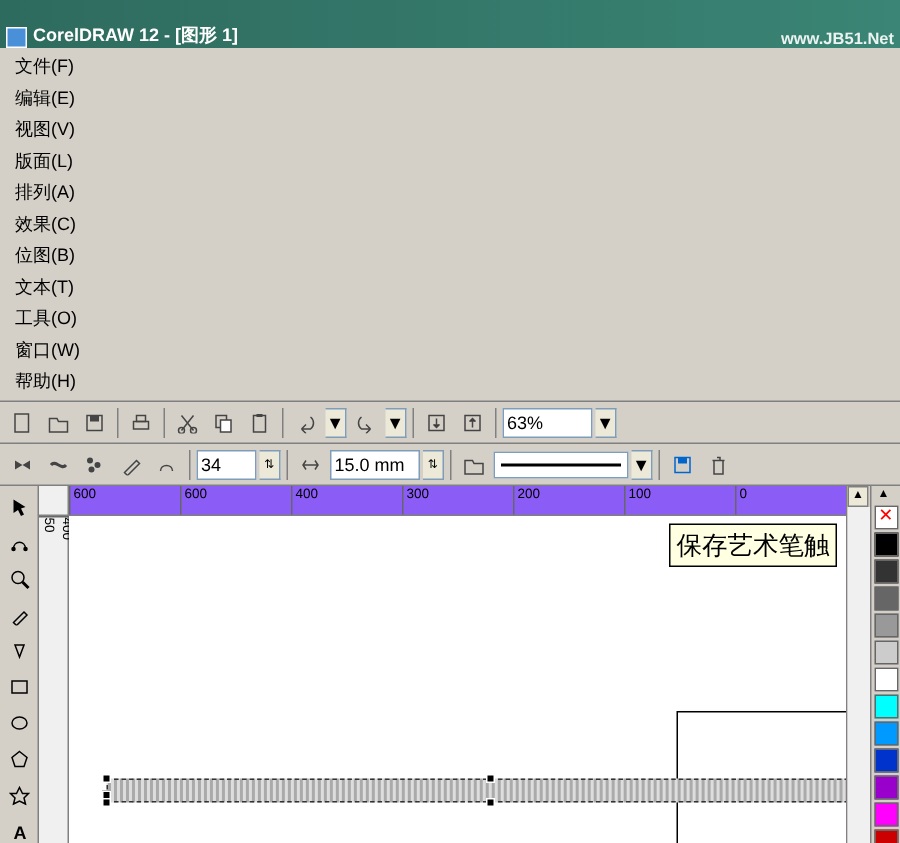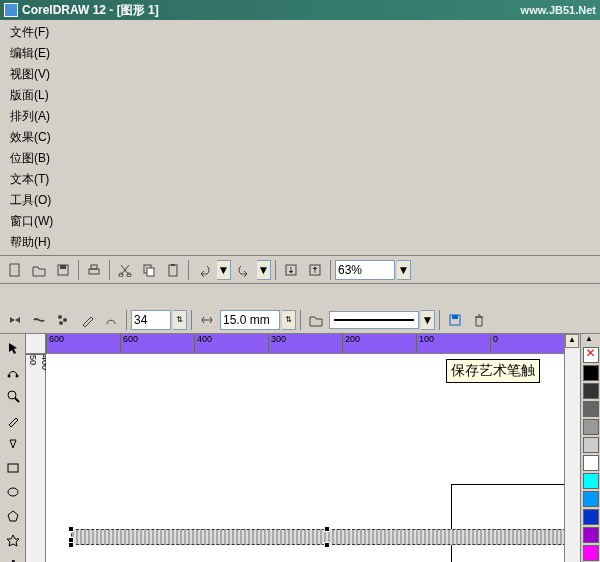--- a/index.html
+++ b/index.html
@@ -1,33 +1,33 @@
 <!DOCTYPE html>
 <html><head>
 <meta charset="utf-8">
 <style>
 * { margin: 0; padding: 0; box-sizing: border-box; font-family: "SimSun", Arial, sans-serif; font-size: 12px; }
 body { background: #d4d0c8; width: 600px; height: 562px; overflow: hidden; }
 
-.titlebar { background: linear-gradient(to right, #2e6b5f, #3a8575); height: 20px; display: flex; align-items: center; padding: 0 4px; color: white; font-weight: bold; }
+.titlebar { background: linear-gradient(to right, #2e6b5f, #3a8575); height: 32px; display: flex; align-items: flex-end; padding: 0 4px; color: white; font-weight: bold; }
 .titlebar .icon { width: 14px; height: 14px; background: #4a90d9; margin-right: 4px; border: 1px solid #fff; }
 .titlebar .spacer { flex: 1; }
 .titlebar .watermark { font-size: 11px; opacity: 0.9; padding-left: 33px; }
 
 .menubar { background: #d4d0c8; display: flex; flex-wrap: wrap; padding: 2px 4px; border-bottom: 1px solid #808080; flex-direction: column; }
 .menu-item { padding: 2px 6px; cursor: pointer; }
 .menu-extra { padding: 2px 6px; }
 
 .toolbar { background: #d4d0c8; display: flex; align-items: center; padding: 2px 4px; border-bottom: 1px solid #808080; height: 28px; gap: 2px; }
 .tb-btn { width: 22px; height: 22px; border: 1px solid transparent; display: flex; align-items: center; justify-content: center; cursor: pointer; }
 .tb-sep { width: 1px; height: 20px; background: #808080; margin: 0 2px; }
 .tb-input { width: 60px; height: 20px; border: 1px solid #7f9db9; background: white; padding: 0 2px; }
 .tb-arrow { width: 14px; height: 20px; border: 1px solid #7f9db9; border-left: none; background: #ece9d8; display: flex; align-items: center; justify-content: center; font-size: 8px; }
 
-.toolbar2 { background: #d4d0c8; display: flex; align-items: center; padding: 2px 4px; border-bottom: 1px solid #808080; height: 28px; gap: 2px; margin-top: 22px; }
+.toolbar2 { background: #d4d0c8; display: flex; align-items: center; padding: 2px 4px; border-bottom: 1px solid #808080; height: 28px; gap: 2px; }
 .spinner { width: 40px; height: 20px; border: 1px solid #7f9db9; background: white; padding: 0 2px; }
 .stroke-preview { width: 90px; height: 18px; border: 1px solid #7f9db9; background: white; display: flex; align-items: center; padding: 0 4px; }
 .stroke-line { height: 2px; background: #000; width: 100%; }
 
 .workspace { display: flex; height: 450px; background: #d4d0c8; }
 
 .left-toolbox { width: 26px; background: #d4d0c8; border-right: 1px solid #808080; display: flex; flex-direction: column; padding-top: 2px; }
 .tool-btn { width: 24px; height: 22px; display: flex; align-items: center; justify-content: center; cursor: pointer; margin: 1px; }
 
 .canvas-area { flex: 1; position: relative; background: white; overflow: hidden; }
@@ -38,21 +38,21 @@
 .ruler-v .ruler-tick { border-left: none; border-top: 1px solid #666; }
 
 .canvas { position: absolute; top: 20px; left: 20px; right: 0; bottom: 0; background: white; }
 .page-rect { position: absolute; top: 130px; left: 405px; width: 135px; height: 200px; border: 1px solid #000; box-shadow: 2px 2px 3px rgba(0,0,0,0.3); background: white; }
 .selected-obj { position: absolute; top: 175px; left: 25px; width: 505px; height: 16px; background: repeating-linear-gradient(90deg, #aaa 0, #aaa 2px, #ddd 2px, #ddd 4px); border: 1px dashed #333; }
 .handle { position: absolute; width: 6px; height: 6px; background: #000; border: 1px solid #fff; }
 .handle.tl { top: -4px; left: -4px; } .handle.tm { top: -4px; left: 50%; }
 .handle.ml { top: 50%; left: -4px; }
 .handle.bl { bottom: -4px; left: -4px; } .handle.bm { bottom: -4px; left: 50%; }
 
-.tooltip { position: absolute; top: 5px; left: 400px; background: #ffffe1; border: 1px solid #000; padding: 2px 4px; font-size: 14px; }
+.tooltip { position: absolute; top: 5px; left: 400px; background: #ffffe1; border: 1px solid #000; padding: 2px 4px; font-size: 17px; }
 
 .right-palette { width: 20px; background: #d4d0c8; border-left: 1px solid #808080; display: flex; flex-direction: column; }
 .swatch { width: 16px; height: 16px; margin: 1px auto; border: 1px solid #666; cursor: pointer; }
 .swatch.none { background: white; position: relative; }
 .swatch.none::after { content: "✕"; position: absolute; top: -2px; left: 2px; color: red; font-size: 12px; }
 .palette-arrow { width: 16px; height: 12px; text-align: center; font-size: 8px; cursor: pointer; }
 .scroll-vert { width: 16px; background: #d4d0c8; border-left: 1px solid #808080; display: flex; flex-direction: column; }
 .scroll-btn { width: 14px; height: 14px; background: #ece9d8; border: 1px solid #808080; font-size: 8px; text-align: center; }
 .scroll-track { flex: 1; background: #f0f0f0; }
 

